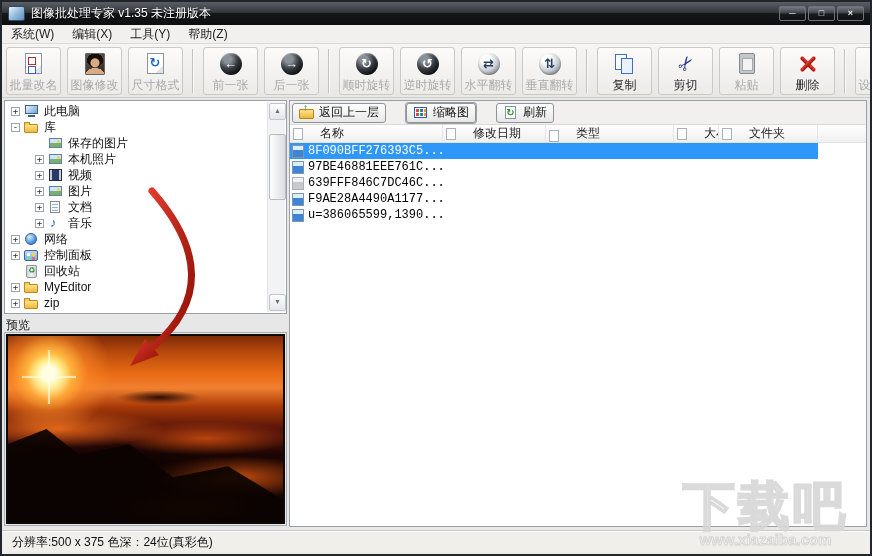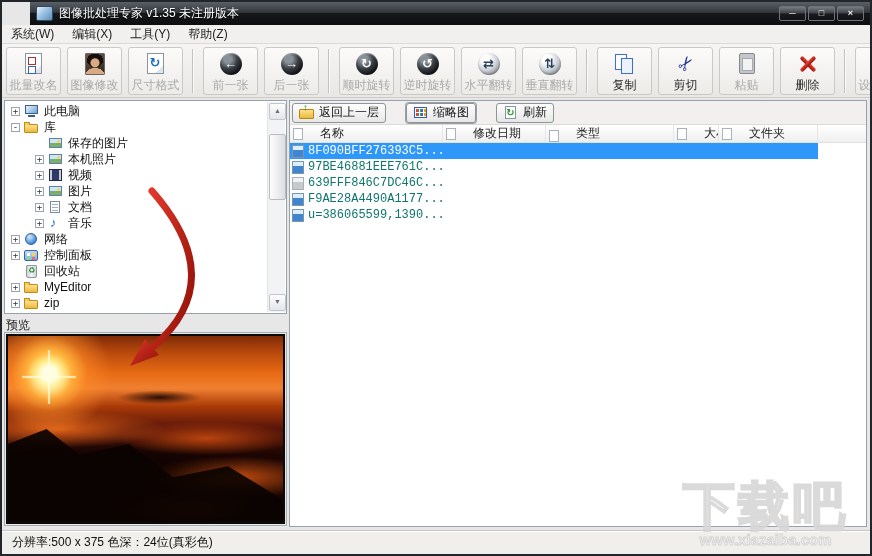--- a/index.html
+++ b/index.html
@@ -2,21 +2,21 @@
 <html><head>
 <meta charset="utf-8">
 <style>
   html,body{margin:0;padding:0;background:#9aa0a6;}
   .window{position:relative;width:872px;height:556px;box-sizing:border-box;border:2px solid #22262b;
     background:#e7e7e7;font-family:"Liberation Sans","DejaVu Sans",sans-serif;overflow:hidden;}
 
   
   .titlebar{position:absolute;left:0;top:0;right:0;height:23px;display:flex;align-items:center;gap:6px;
     padding:0 6px;box-sizing:border-box;color:#fff;font-size:12px;
-    background:linear-gradient(#5a5f66 0%,#34383d 45%,#15171a 50%,#0c0e10 100%);margin-left:28px;}
+    background:linear-gradient(#5a5f66 0%,#34383d 45%,#15171a 50%,#0c0e10 100%);}
   .app-icon{width:15px;height:13px;flex:none;border:1px solid #2e4a66;border-radius:2px;
     background:linear-gradient(135deg,#e8f2fb 0%,#9cc2e2 45%,#5d8cb8 100%);}
   .title-text{flex:1;white-space:nowrap;overflow:hidden;text-shadow:0 1px 1px #000;}
   .win-btns{display:flex;gap:2px;}
   .win-btn{width:27px;height:15px;box-sizing:border-box;border:1px solid #70747a;border-radius:2px;
     background:linear-gradient(#767b82 0%,#3c4046 48%,#181a1d 52%,#101214 100%);
     color:#f0f0f0;font-size:9px;line-height:12px;text-align:center;font-weight:bold;}
 
   
   .menubar{position:absolute;left:0;top:23px;right:0;height:19px;background:#f1f0ef;
@@ -174,21 +174,21 @@
   .refresh-icon::after{content:"↻";left:2px;top:0;width:11px;line-height:13px;text-align:center;font-size:10px;
     font-weight:bold;color:#2a9a2a;}
 
   .file-header{height:18px;box-sizing:border-box;display:flex;font-size:12px;color:#222;
     background:linear-gradient(#ffffff,#efefef);border-bottom:1px solid #e2e2e2;}
   .col{display:flex;align-items:center;gap:17px;padding-left:3px;box-sizing:border-box;
     border-right:1px solid #e6e6e6;flex:none;white-space:nowrap;overflow:hidden;}
   .col-icon{width:8px;height:10px;background:#fff;border:1px solid #a9b2bc;flex:none;}
   .file-rows{font-size:12px;font-family:"Liberation Mono","DejaVu Sans Mono",monospace;}
   .file-row{width:528px;height:16px;display:flex;align-items:center;gap:4px;padding-left:2px;box-sizing:border-box;
-    color:#0f766e;white-space:nowrap;}
+    color:#000000;white-space:nowrap;}
   .file-row.selected{background:#2e97fa;color:#fff;}
   .f-ico{position:relative;width:12px;height:13px;flex:none;}
   .image-file-icon{border:1px solid #7e95ac;background:linear-gradient(#dceefb 0 4px,#3e86d2 4px);box-sizing:border-box;}
   .image-file-gray-icon{border:1px solid #aab0b6;background:linear-gradient(#f2f2f2 0 4px,#c6cacd 4px);box-sizing:border-box;}
 
   
   .statusbar{position:absolute;left:0;right:0;bottom:0;height:24px;box-sizing:border-box;background:#f0efec;
     border-top:1px solid #c8c6c2;box-shadow:inset 0 1px 0 #ffffff;display:flex;align-items:center;
     padding:0 10px;font-size:12px;color:#111;}
 

